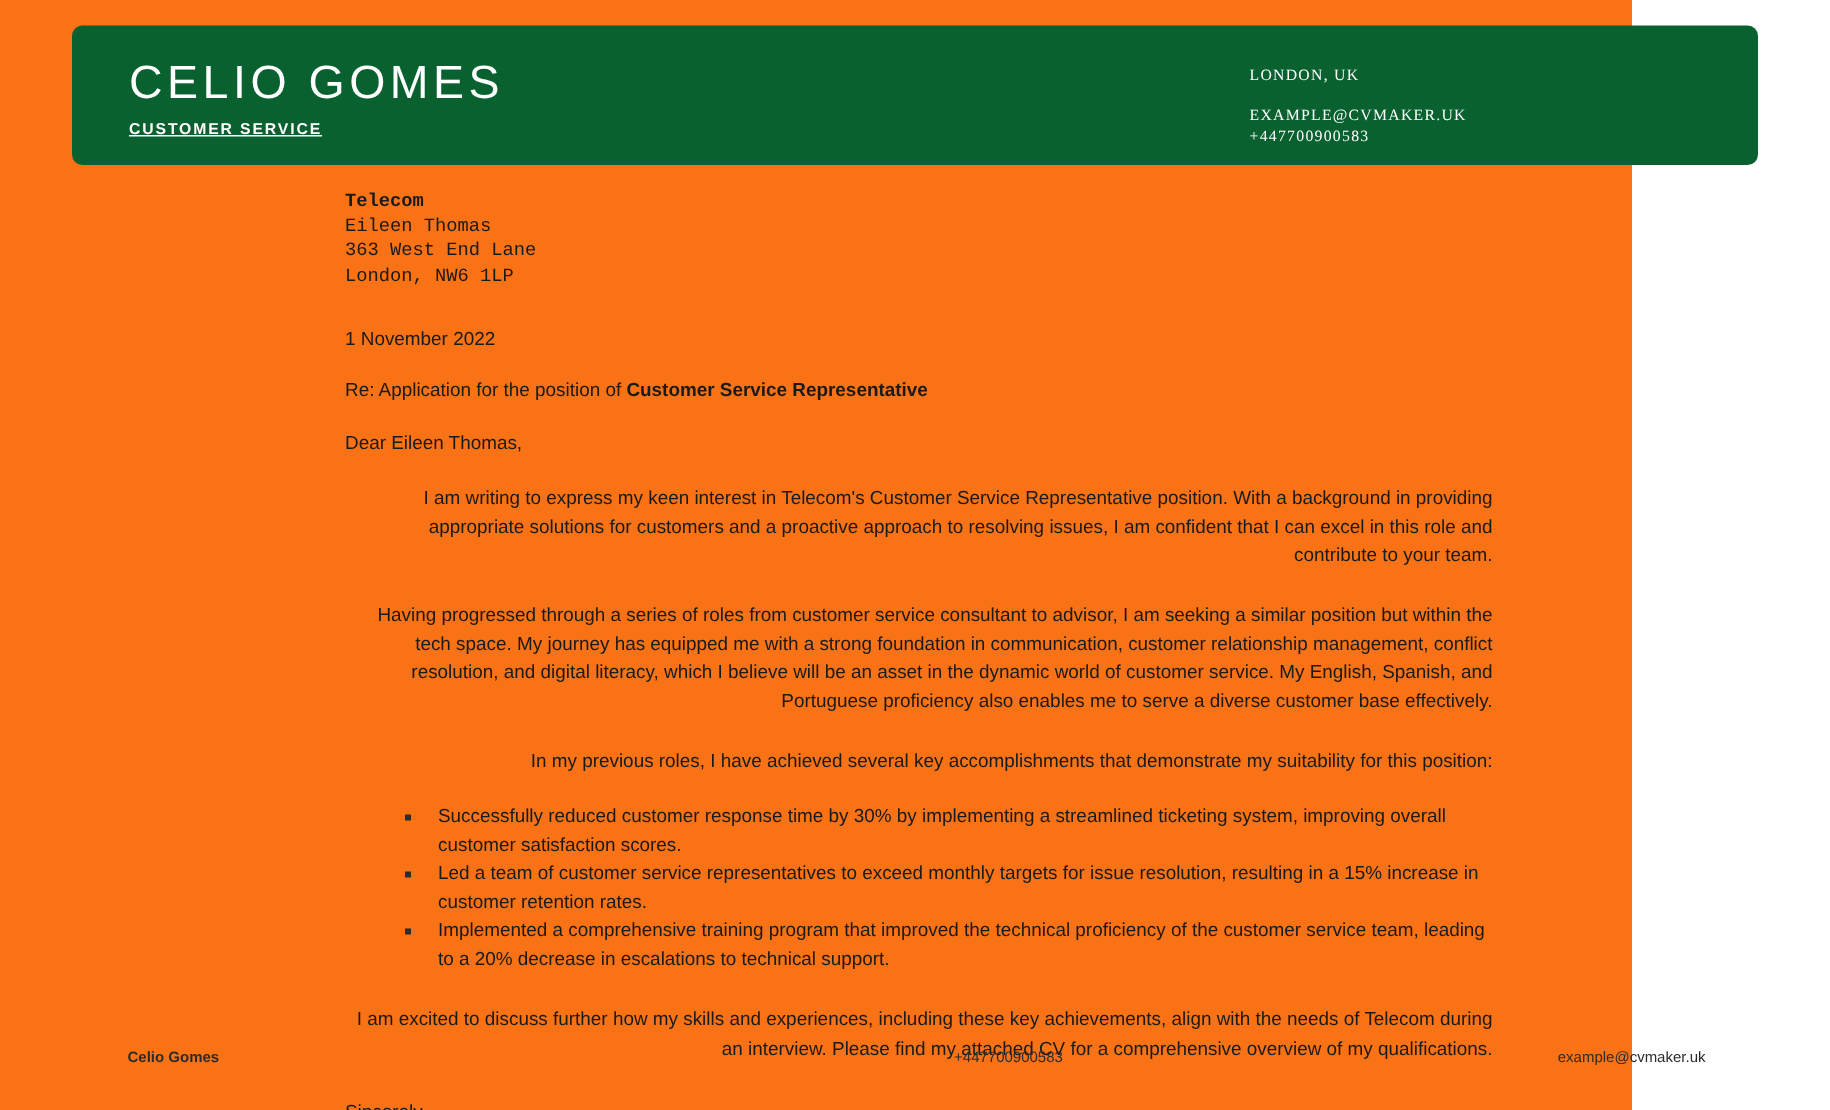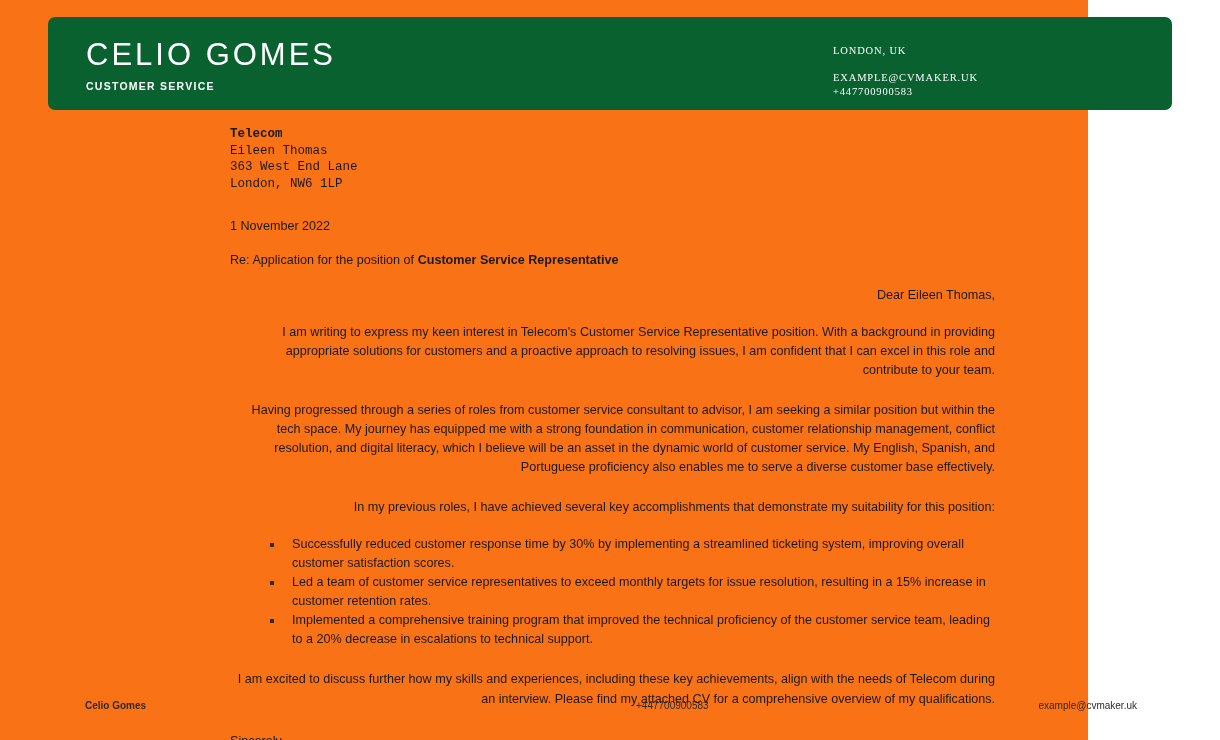--- a/index.html
+++ b/index.html
@@ -49,20 +49,21 @@
     white-space: nowrap;
   }
 
   .header-role {
     margin-top: 8px;
     font-size: 10.5px;
     font-weight: 700;
     letter-spacing: 1.25px;
     color: #ffffff;
     white-space: nowrap;
+    text-decoration: underline;
   }
 
   .header-contact {
     position: absolute;
     left: 785px;
     top: 27px;
     color: #ffffff;
     font-size: 10.5px;
     letter-spacing: 0.85px;
     line-height: 1.35;
@@ -109,21 +110,20 @@
     color: #1a1a1a;
   }
   .subject b {
     font-weight: 700;
   }
 
   .salutation {
     margin-top: 21px;
     font-size: 12.6px;
     color: #1a1a1a;
-    text-align: right;
   }
 
   .para {
     margin-top: 21px;
     font-size: 12.6px;
     line-height: 1.52;
     color: #1a1a1a;
     text-align: right;
   }
 

